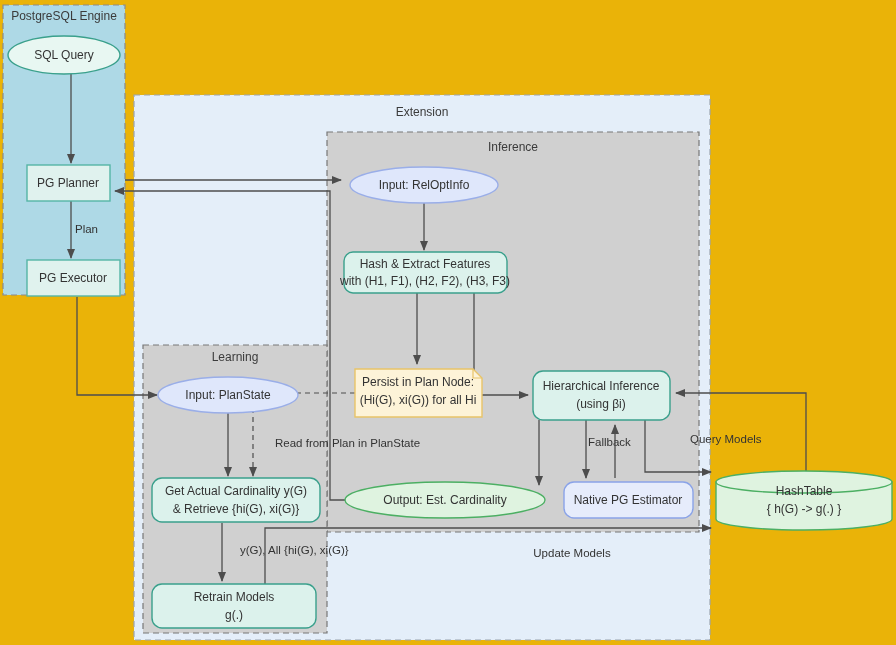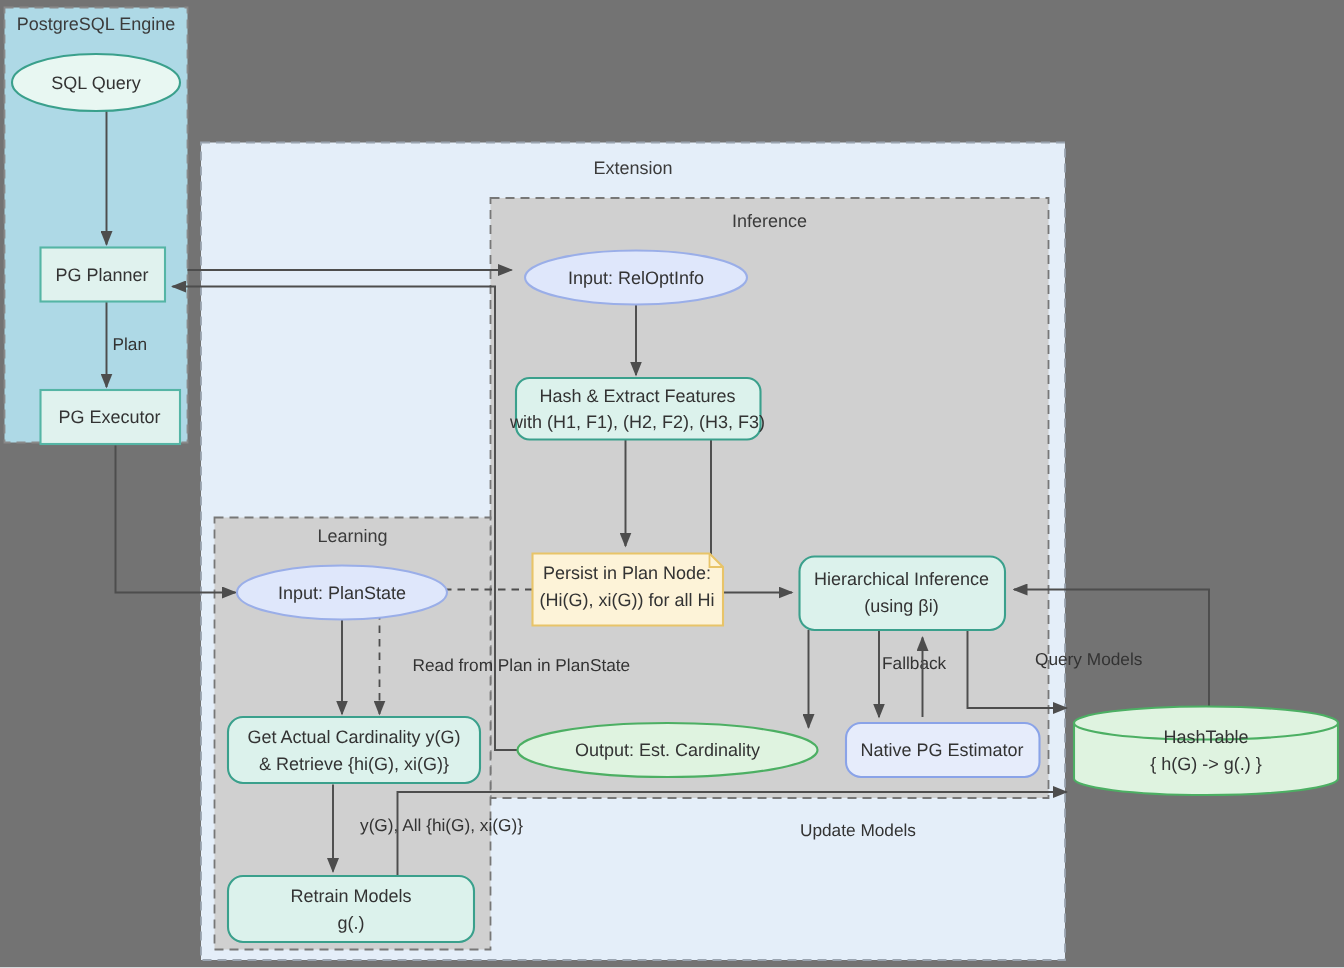--- a/index.html
+++ b/index.html
@@ -7,21 +7,21 @@
     padding: 0;
     background: #ffffff;
   }
   body {
     font-family: "Liberation Sans", sans-serif;
   }
   #canvas {
     position: relative;
     width: 896px;
     height: 645px;
-    background: #737373;
+    background: #eab308;
     overflow: hidden;
   }
   #diagram-svg {
     position: absolute;
     left: 0;
     top: 0;
     width: 896px;
     height: 645px;
   }
   .lbl {

